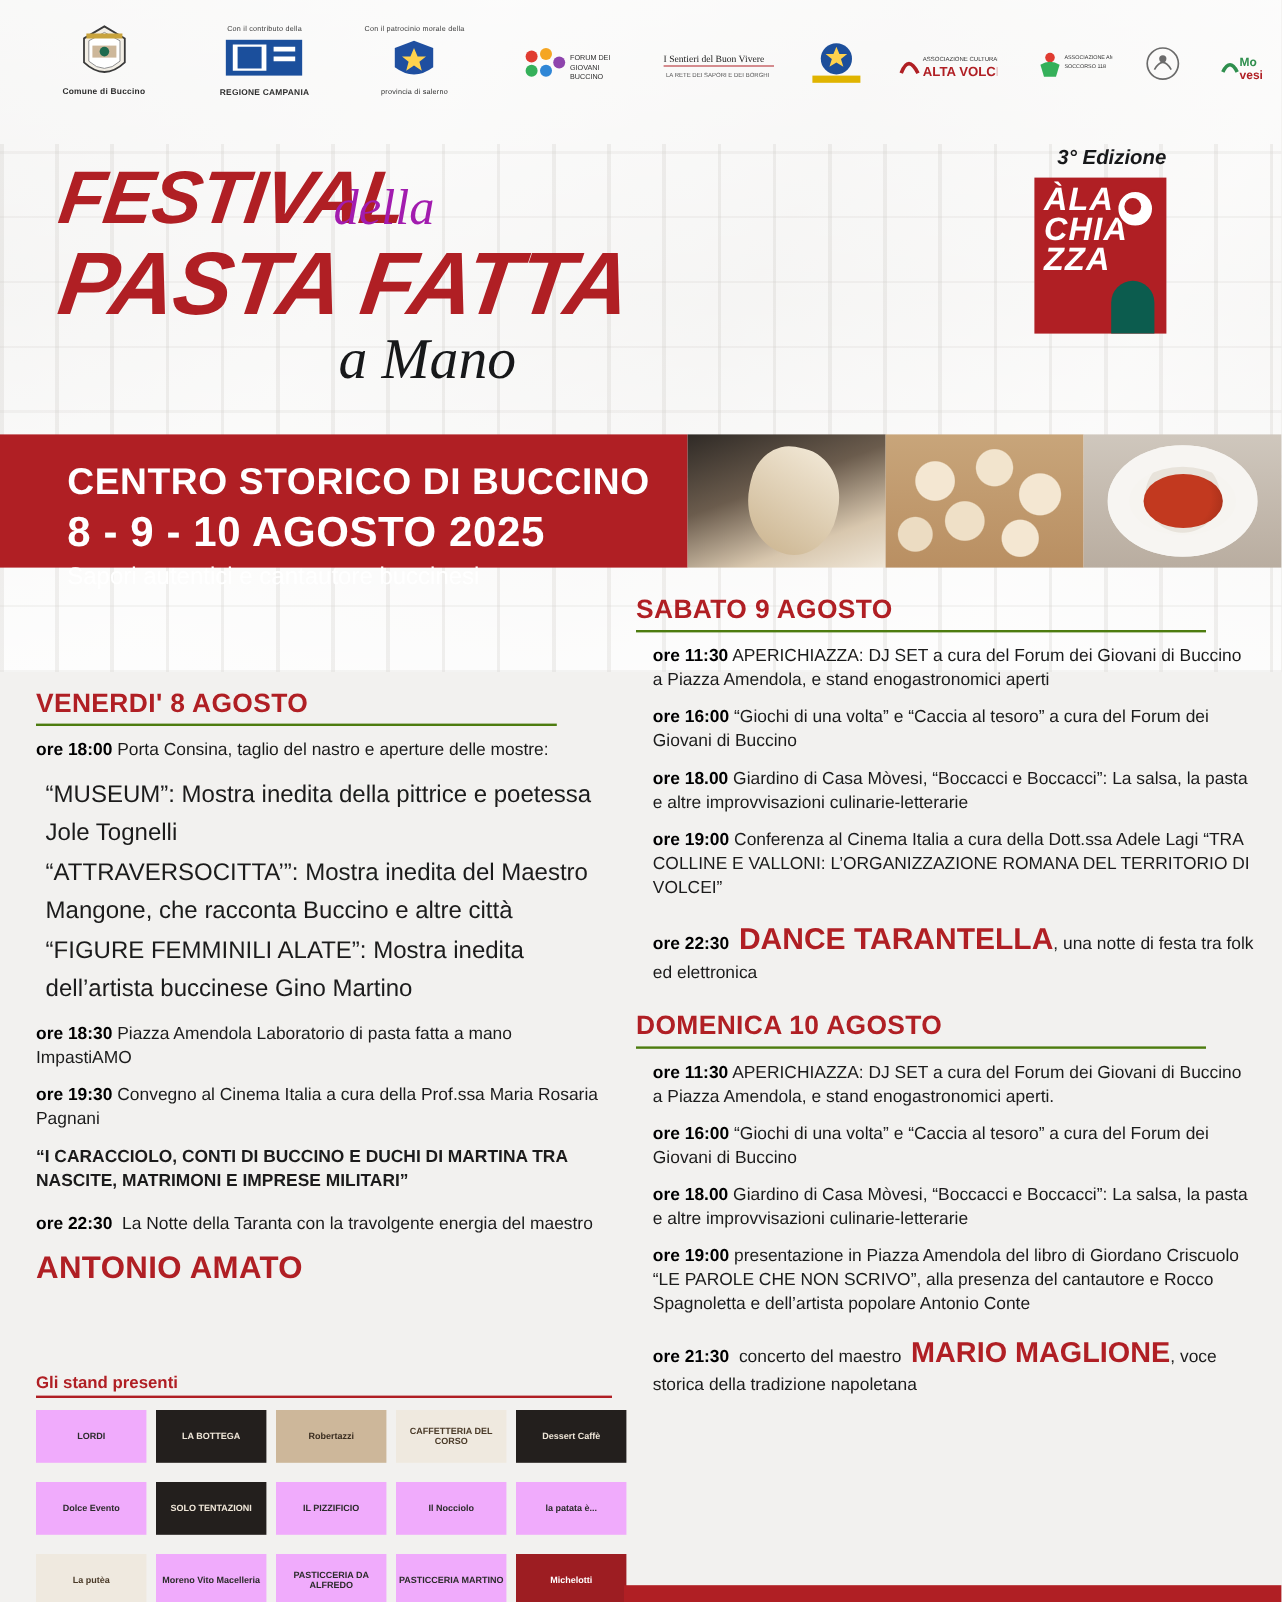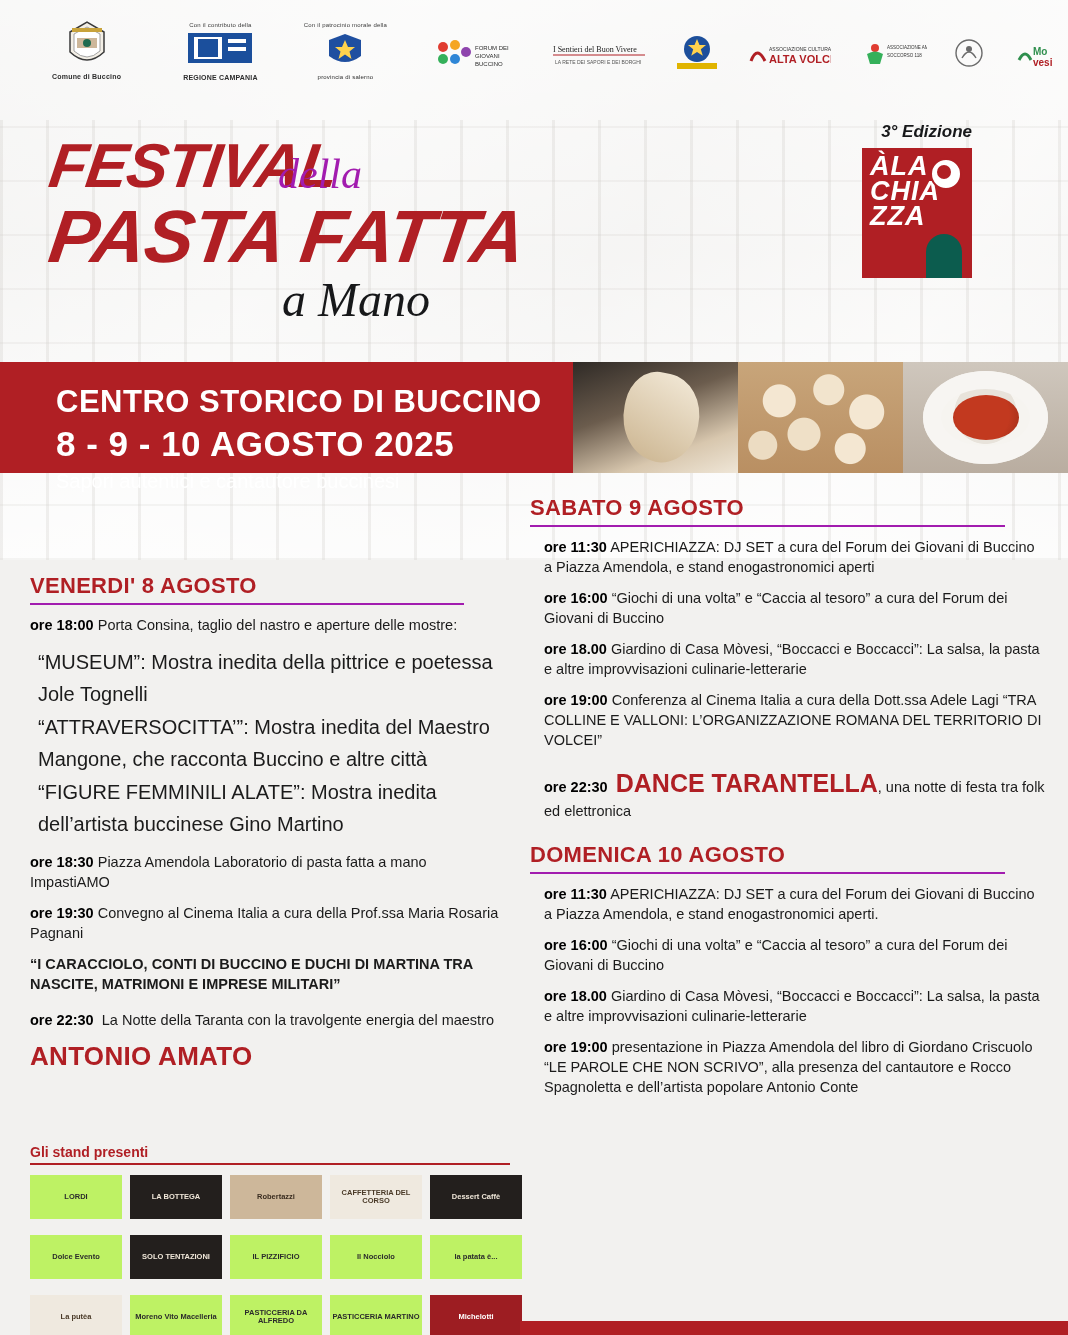--- a/index.html
+++ b/index.html
@@ -121,41 +121,41 @@
     box-shadow:inset 0 0 0 18px #f7f5f2;}
   .ph3::before{content:"";position:absolute;left:30%;top:30%;width:40%;height:40%;border-radius:50%;
     background:radial-gradient(circle at 45% 45%, #c2391f 0 60%, #9e2d18 100%);z-index:2;}
 
   
   .program{position:relative;display:flex;padding-top:22px;}
   .col-left{width:520px;padding:0 18px 0 30px;box-sizing:border-box;}
   .col-right{width:548px;padding:0 22px 0 10px;box-sizing:border-box;}
   .daytitle{
     color:#b01f24;font-weight:bold;font-size:22px;letter-spacing:.3px;
-    border-bottom:2px solid #a21caf;padding-bottom:4px;margin-bottom:10px;
+    border-bottom:2px solid #4d7c0f;padding-bottom:4px;margin-bottom:10px;
     display:inline-block;min-width:92%;
   }
   .ev{margin:0 0 11px 0;font-size:14.5px;line-height:1.38;color:#1b1b1b;}
   .ev .h{color:#000000;font-weight:bold;}
   .ev.ind{padding-left:14px;}
   .mostre{font-size:20px;line-height:1.62;margin:4px 0 12px 8px;}
   .big-red{color:#b01f24;font-weight:bold;font-size:26px;letter-spacing:.3px;margin:6px 0 0 0;}
   .mid-red{color:#b01f24;font-weight:bold;font-size:20px;}
   .quote{font-weight:bold;}
   .spacer-top{margin-top:16px;}
 
   
   .stands{padding:14px 0 0 26px;}
   .stands .lab{color:#b01f24;font-weight:bold;font-size:14px;border-bottom:2px solid #b01f24;padding-bottom:3px;width:480px;}
   .logo-grid{display:flex;flex-wrap:wrap;width:520px;margin-top:10px;}
   .slogo{
     width:92px;height:44px;margin:0 8px 16px 0;
     display:flex;align-items:center;justify-content:center;text-align:center;
     font-size:7.5px;line-height:1.1;color:#2b2b2b;font-weight:bold;
-    background:#bef264;border:0;
+    background:#f0abfc;border:0;
   }
   .slogo.dark{background:#231f1d;color:#efe6d8;}
   .slogo.tan{background:#cdb79a;color:#3a2d20;}
   .slogo.red{background:#9d1d22;color:#fff;}
   .slogo.cream{background:#efe9df;color:#4a3a28;}
 
   
   .bottom-note{
     position:absolute;right:0;bottom:0;width:548px;height:94px;background:#b01f24;color:#fff;
     padding:18px 0 0 42px;box-sizing:border-box;font-weight:bold;font-size:21px;line-height:1.35;
@@ -407,17 +407,22 @@
       </p>
       <p class="ev ind">
         <span class="h">ore 18.00</span>
         <span>Giardino di Casa Mòvesi, “Boccacci e Boccacci”: La salsa, la pasta e altre improvvisazioni culinarie-letterarie</span>
       </p>
       <p class="ev ind">
         <span class="h">ore 19:00</span>
         <span>presentazione in Piazza Amendola del libro di Giordano Criscuolo “LE PAROLE CHE NON SCRIVO”, alla presenza del cantautore e Rocco Spagnoletta e dell’artista popolare Antonio Conte</span>
       </p>
 
+      <p class="ev ind" style="margin-top:14px;">
+        <span class="h">ore 21:30</span>
+        &nbsp;<span>concerto del maestro</span>
+        &nbsp;<span class="mid-red" style="font-size:24px;">MARIO MAGLIONE</span><span>, voce storica della tradizione napoletana</span>
+      </p>
     </div>
   </div>
 
   <div class="bottom-note">Tutte le sere dalle ore 19:30 apertura degli stand enogastronomici</div>
 </div>
 
 </body></html>

